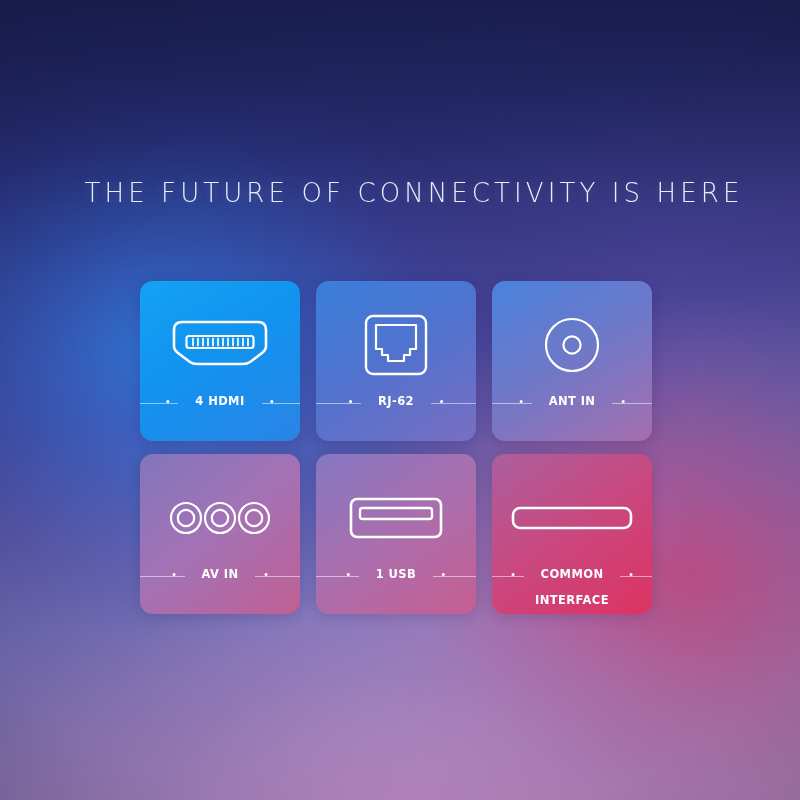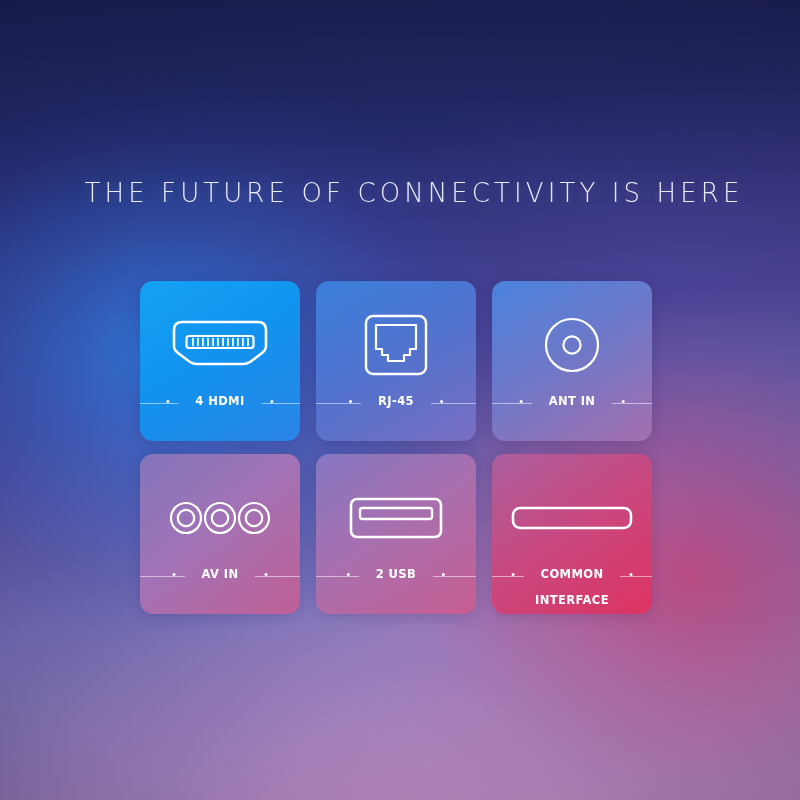--- a/index.html
+++ b/index.html
@@ -261,21 +261,21 @@
           <rect x="3" y="3" width="60" height="58" rx="7"></rect>
           <path d="M13 12 L53 12 L53 36 L47 36 L47 42 L41 42 L41 48 L25 48 L25 42 L19 42 L19 36 L13 36 Z" stroke-width="2.2"></path>
         </svg>
       </div>
       <div class="label-row">
         <div class="rule rule-left" style="right: calc(50% + 34.9609px);"></div>
         <div class="rule rule-right" style="left: calc(50% + 34.9609px);"></div>
         <div class="label-center">
           <div class="label-line">
             <span class="dot"></span>
-            <span class="label-txt">RJ-45</span>
+            <span class="label-txt">RJ-62</span>
             <span class="dot"></span>
           </div>
         </div>
       </div>
     </div>
 
     <div class="card c4">
       <div class="icon-wrap">
         <svg width="58" height="58" viewBox="0 0 58 58" fill="none" stroke="#ffffff" stroke-width="2.2">
           <circle cx="29" cy="29" r="26"></circle>
@@ -325,21 +325,21 @@
           <rect x="3" y="3" width="90" height="38" rx="6"></rect>
           <rect x="12" y="12" width="72" height="11" rx="2.5" stroke-width="2.4"></rect>
         </svg>
       </div>
       <div class="label-row">
         <div class="rule rule-left" style="right: calc(50% + 37.2031px);"></div>
         <div class="rule rule-right" style="left: calc(50% + 37.2031px);"></div>
         <div class="label-center">
           <div class="label-line">
             <span class="dot"></span>
-            <span class="label-txt">2 USB</span>
+            <span class="label-txt">1 USB</span>
             <span class="dot"></span>
           </div>
         </div>
       </div>
     </div>
 
     <div class="card c6">
       <div class="icon-wrap">
         <svg width="124" height="26" viewBox="0 0 124 26" fill="none" stroke="#ffffff" stroke-width="2.6" stroke-linejoin="round">
           <rect x="3" y="3" width="118" height="20" rx="7"></rect>

